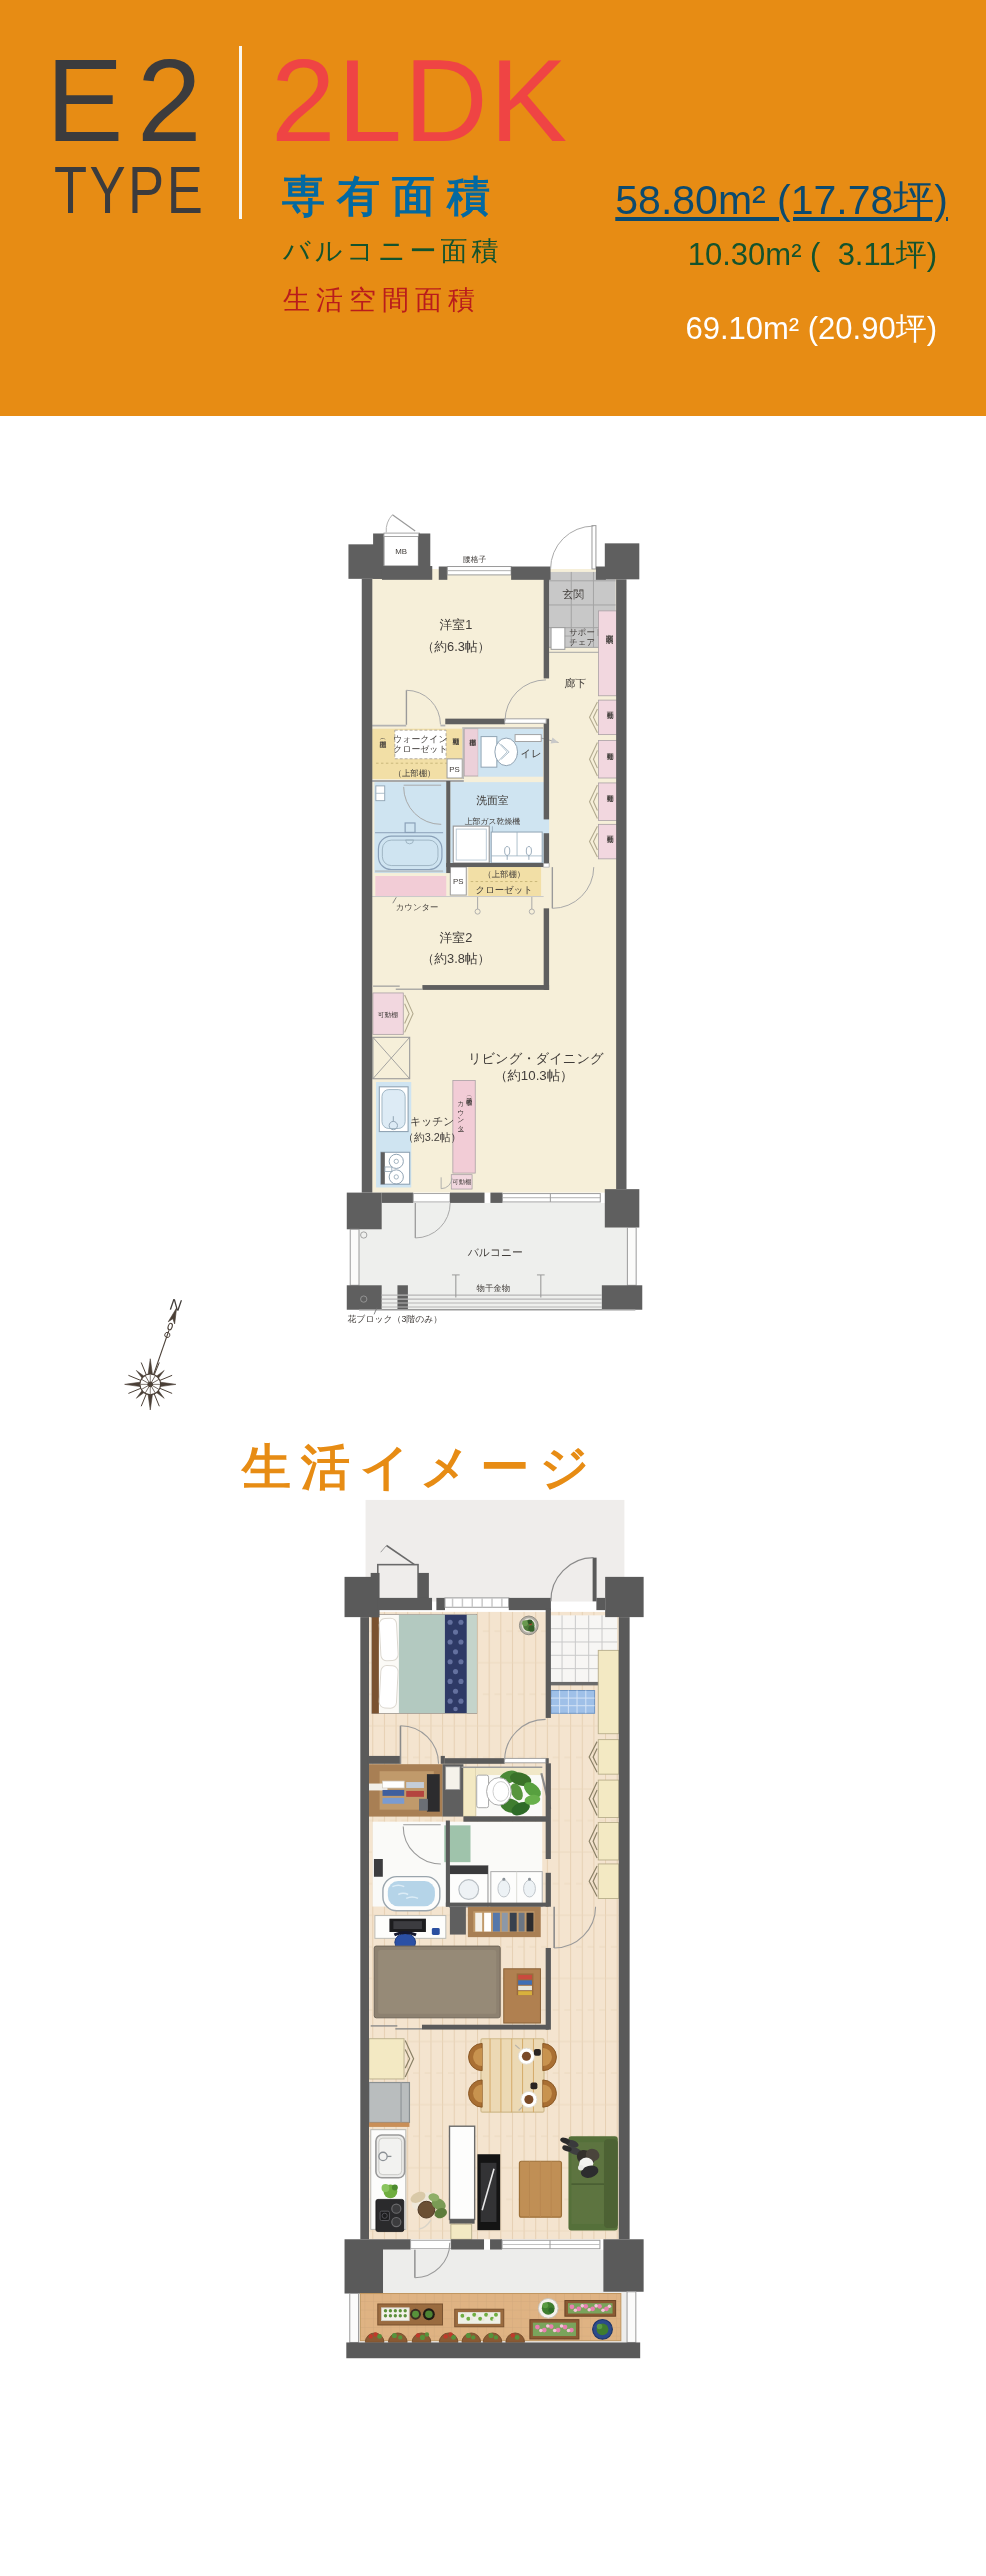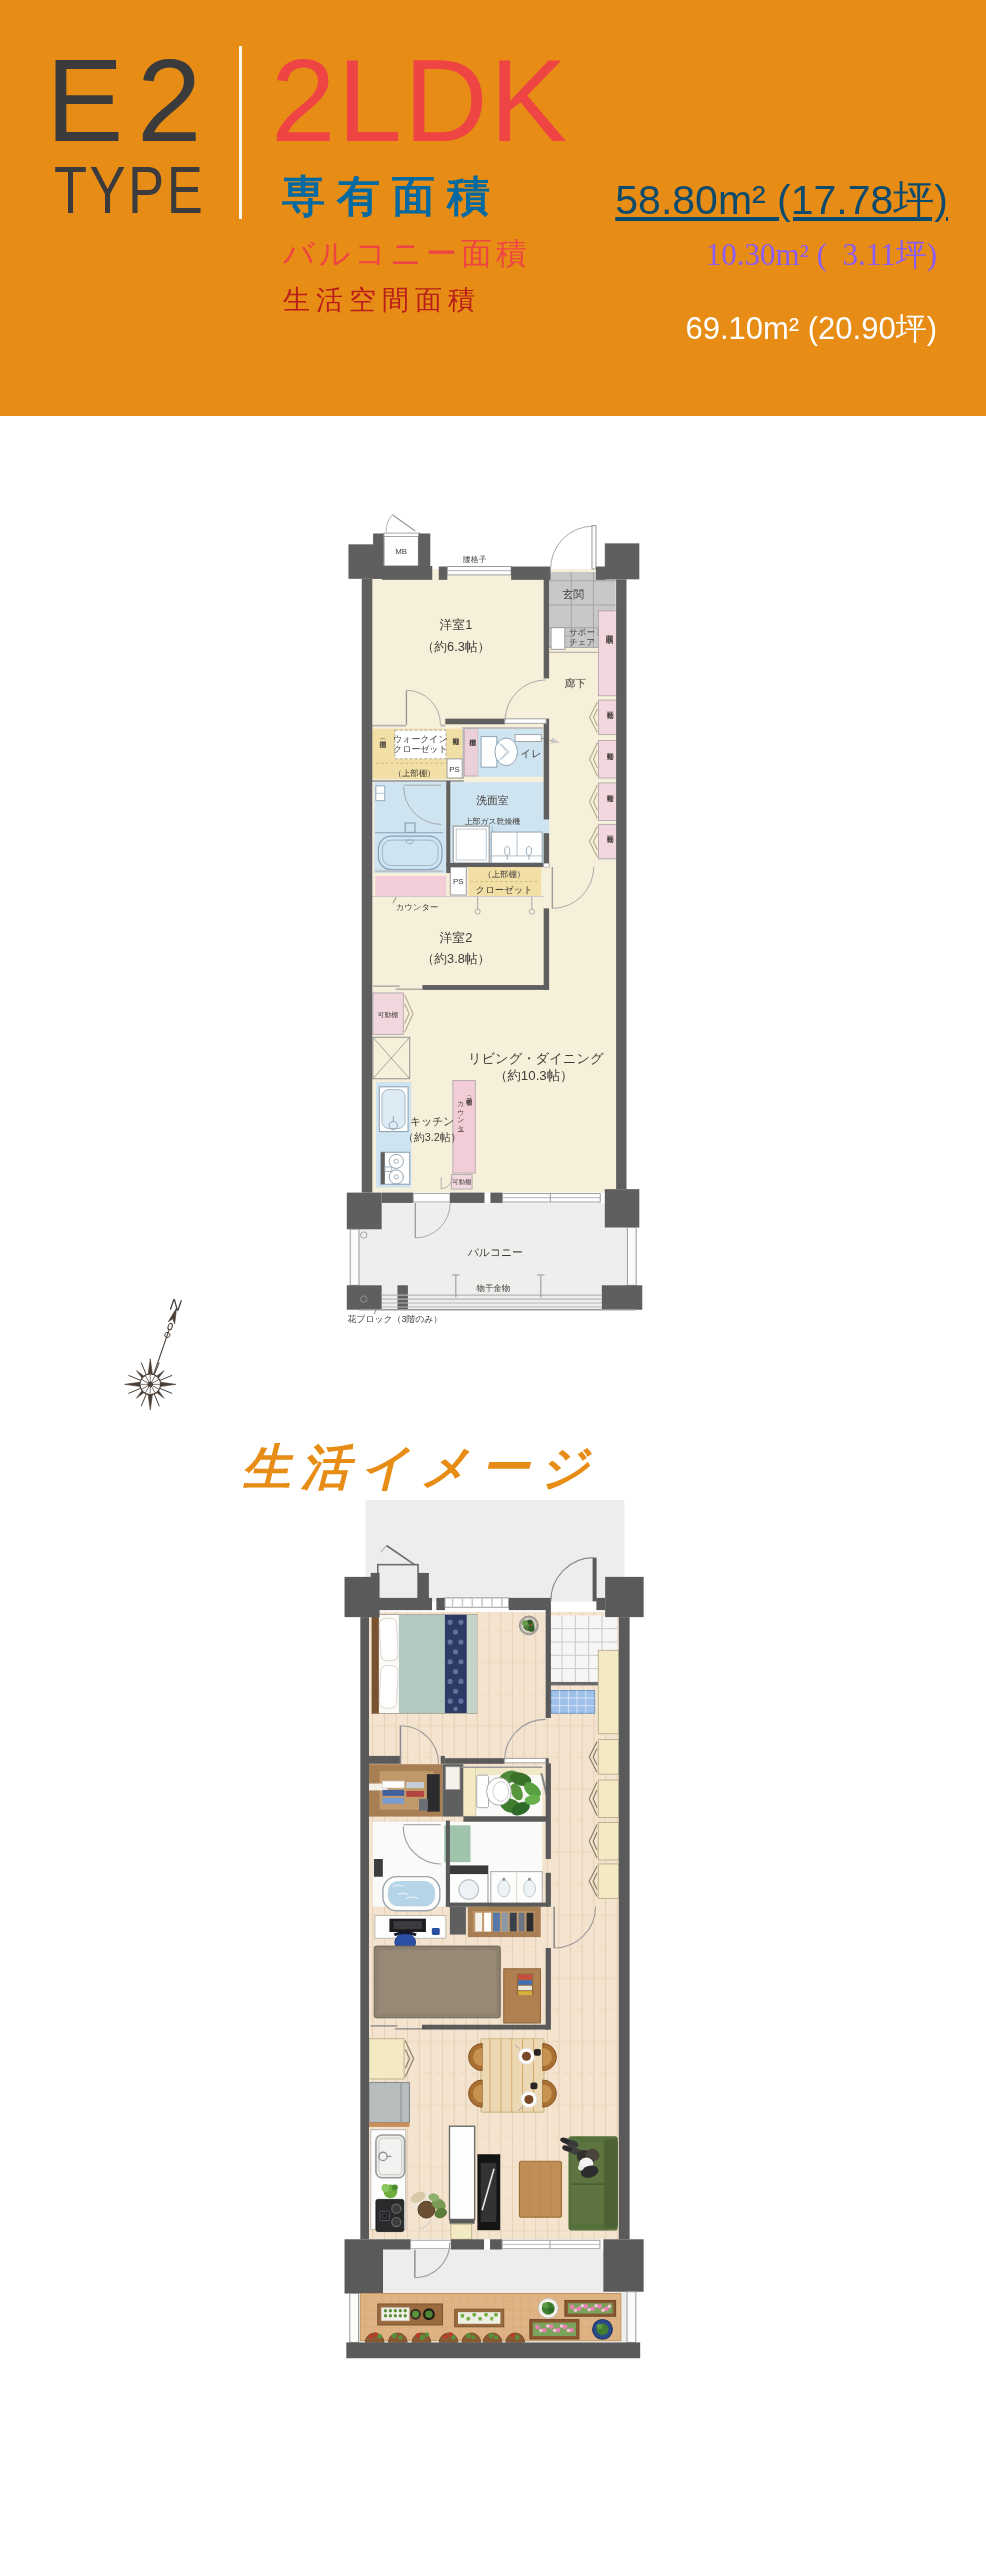--- a/index.html
+++ b/index.html
@@ -8,25 +8,25 @@
   font-family:"Liberation Sans",sans-serif;overflow:hidden;}
 .abs{position:absolute;}
 #hdr{left:0;top:0;width:987px;height:416px;background:#e78c14;}
 #e2{left:46px;top:43px;font-size:116px;color:#3b3b3d;line-height:1;}
 #e2b{left:137px;top:43px;font-size:116px;color:#3b3b3d;line-height:1;}
 #type{left:54px;top:157px;font-size:66px;color:#3b3b3d;letter-spacing:3px;line-height:1;transform:scaleX(.82);transform-origin:left top;}
 #vline{left:239px;top:46px;width:3px;height:173px;background:#faf7ef;}
 #ldk{left:271px;top:43px;font-size:116px;color:#ef4444;letter-spacing:2px;line-height:1;}
 #lab1{left:282px;top:168px;font-size:43px;color:#0369a1;font-weight:bold;letter-spacing:12px;}
 #val1{right:39px;top:173px;font-size:41px;color:#0c4a6e;text-decoration:underline;}
-#lab2{left:283px;top:233px;font-size:31px;color:#ef4444;letter-spacing:4px;}
-#val2{right:50px;top:234px;font-size:31px;color:#8b5cf6;font-family:Liberation Serif, serif;}
+#lab2{left:283px;top:233px;font-size:27px;color:#14532d;letter-spacing:4px;}
+#val2{right:50px;top:234px;font-size:31px;color:#14532d;}
 #lab3{left:283px;top:282px;font-size:27px;color:#b91c1c;letter-spacing:6px;}
 #val3{right:50px;top:276px;font-size:31px;color:#fff;margin-top:32px;}
-#seikatsu{left:242px;top:1435px;font-size:49px;color:#e78c14;font-weight:bold;letter-spacing:10px;font-style:italic;}
+#seikatsu{left:242px;top:1435px;font-size:49px;color:#e78c14;font-weight:bold;letter-spacing:10px;}
 svg text{font-family:"Liberation Sans",sans-serif;fill:#403c39;}
 </style>
 </head>
 <body>
 
 <div class="abs" id="hdr"></div>
 
 <div class="abs" id="e2">E</div>
 <div class="abs" id="e2b">2</div>
 

